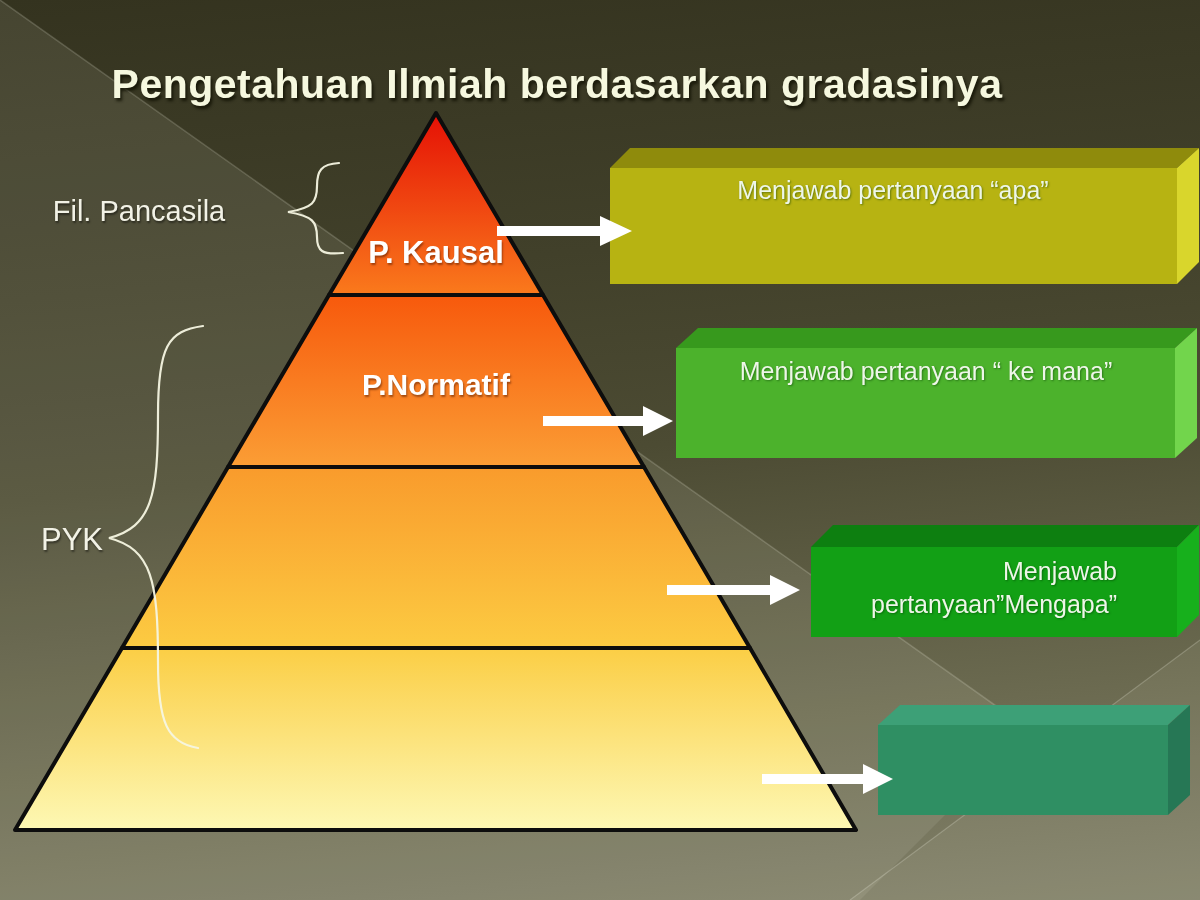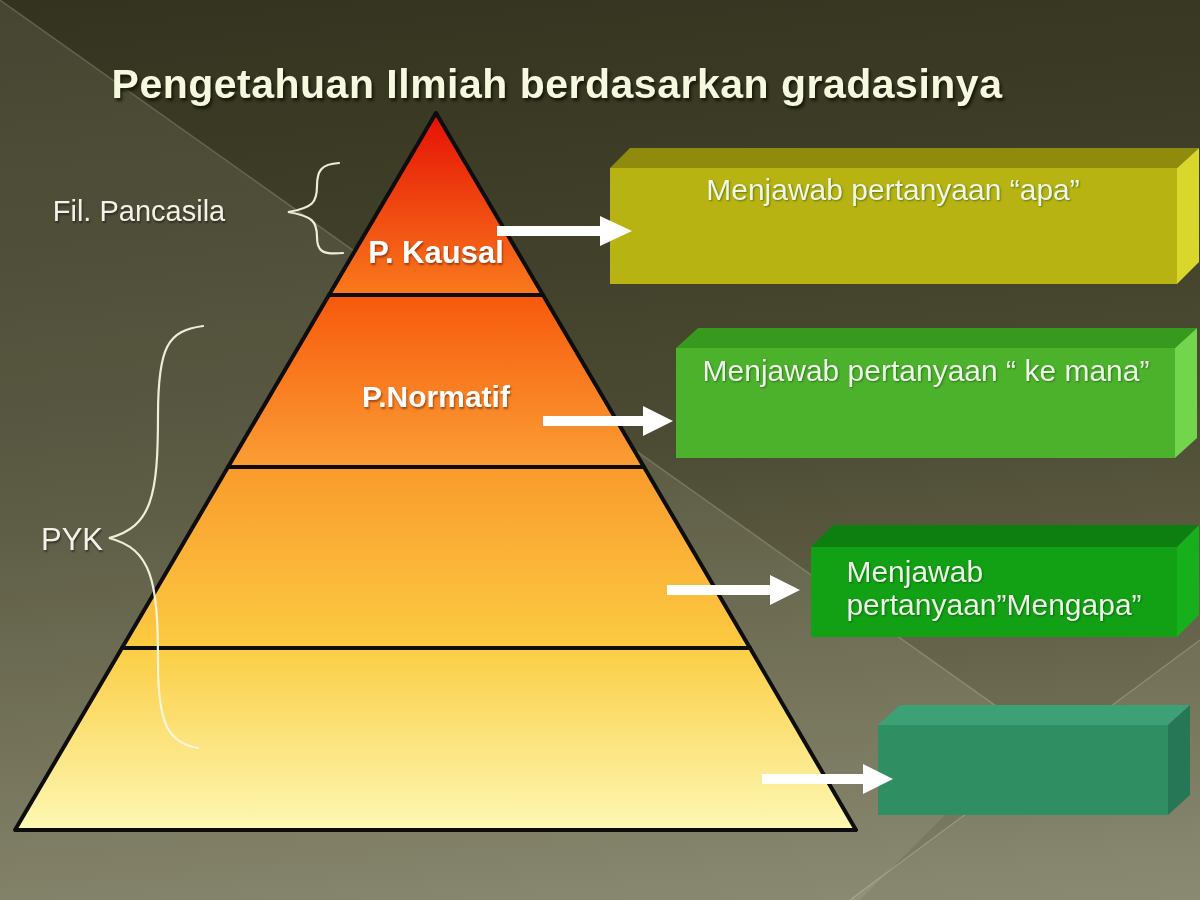--- a/index.html
+++ b/index.html
@@ -9,31 +9,31 @@
     overflow:hidden;
     font-family:"Liberation Sans", sans-serif;
     background:linear-gradient(175deg,#34331f 0%,#41402a 30%,#4c4b33 50%,#6b6a50 78%,#82816a 100%);
   }
   .layer{position:absolute;left:0;top:0;}
   .txt{
     position:absolute;
     transform:translate(-50%,-50%);
     white-space:nowrap;
     color:#fff;
-    text-align:left;
+    text-align:right;
   }
   .title{
     font-size:41px;font-weight:700;color:#f6f8df;
     text-shadow:2px 3px 3px rgba(15,15,2,.75);
     letter-spacing:.5px;
   }
   .side-label{font-size:29px;color:#f2f2e6;text-shadow:1px 2px 2px rgba(0,0,0,.45);}
   .lvl-bold{font-size:30px;font-weight:700;text-shadow:1px 2px 2px rgba(90,30,0,.55);}
   .lvl-light{font-size:37px;font-weight:400;color:#fdfdf2;text-shadow:1px 2px 2px rgba(150,90,0,.35);}
-  .box-text{font-size:30px;color:#eef6e8;text-shadow:1px 1px 2px rgba(0,50,0,.45);}
+  .box-text{font-size:25px;color:#eef6e8;text-shadow:1px 1px 2px rgba(0,50,0,.45);}
 </style>
 </head>
 <body>
 
 <div class="slide">
 
   <svg class="layer" width="1200" height="900" viewBox="0 0 1200 900">
     <defs>
       <linearGradient id="g-l1" x1="0" y1="0" x2="0" y2="1">
         <stop offset="0" stop-color="#e51005"></stop>
@@ -97,21 +97,21 @@
     <polygon points="762,774 863,774 863,764 893,779 863,794 863,784 762,784" fill="#ffffff"></polygon>
   </svg>
 
   <div class="txt title" style="left:557px;top:84px;">Pengetahuan Ilmiah berdasarkan gradasinya</div>
 
   <div class="txt side-label" style="left:139px;top:211px;">Fil. Pancasila</div>
 
   <div class="txt side-label" style="left:72px;top:540px;font-size:31px;">PYK</div>
 
   <div class="txt lvl-bold" style="left:436px;top:253px;font-size:31px;">P. Kausal</div>
-  <div class="txt lvl-bold" style="left:436px;top:397px;">P.Normatif</div>
+  <div class="txt lvl-bold" style="left:436px;top:385px;">P.Normatif</div>
 
   <div class="txt box-text" style="left:893px;top:190px;">Menjawab pertanyaan “apa”</div>
 
   <div class="txt box-text" style="left:994px;top:588px;line-height:33px;">
     <div>Menjawab</div>
     <div>pertanyaan”Mengapa”</div>
   </div>
 
   <div class="txt box-text" style="left:926px;top:371px;">Menjawab pertanyaan “ ke mana”</div>
 

